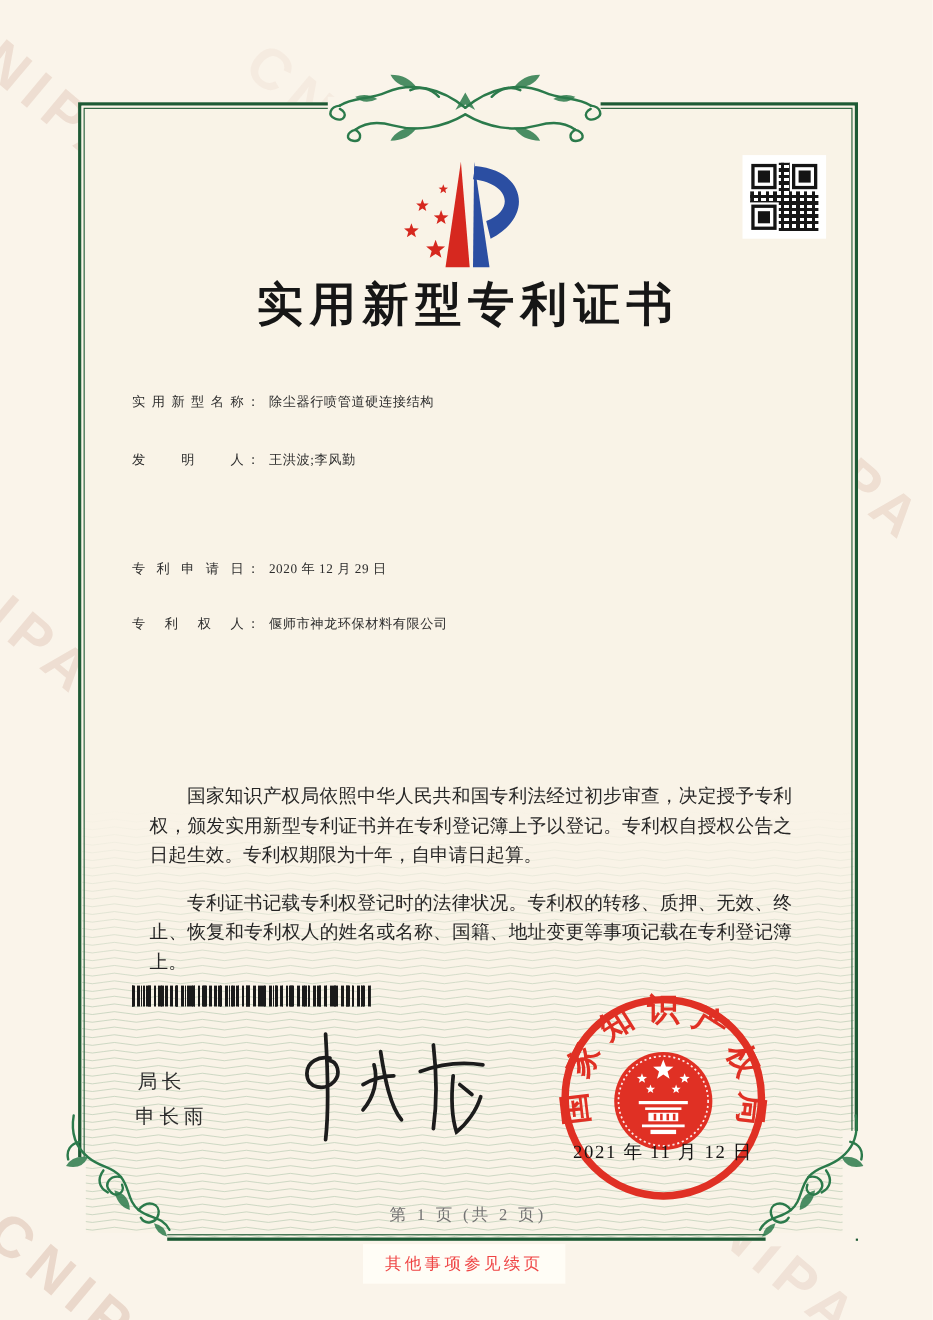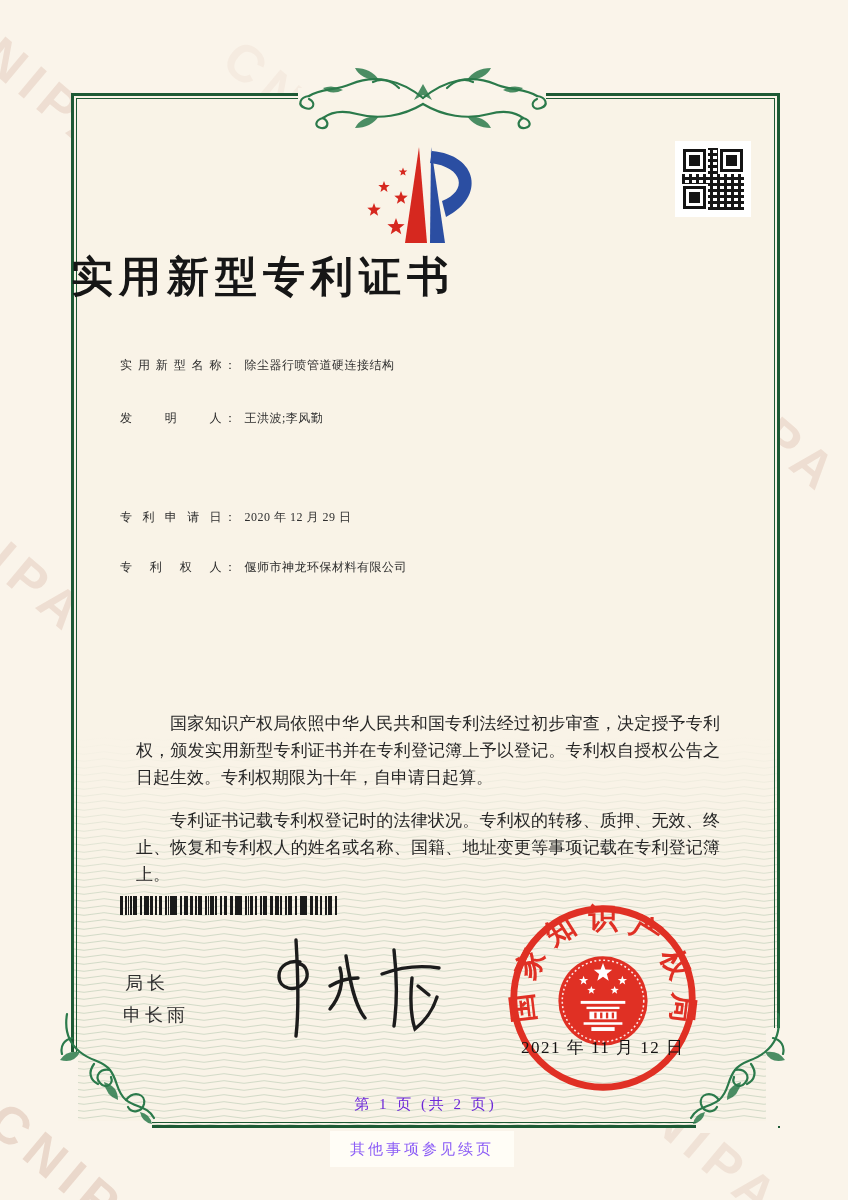--- a/index.html
+++ b/index.html
@@ -46,21 +46,21 @@
     position:absolute;left:7px;top:7px;width:62px;height:62px;background:#fff;
     background-image:
       repeating-linear-gradient(0deg,#161616 0 3px,transparent 3px 6px),
       repeating-linear-gradient(90deg,#161616 0 3px,transparent 3px 7px);
   }
   .finder{position:absolute;width:17px;height:17px;border:3px solid #141414;background:#fff;box-shadow:0 0 0 2px #fff;}
   .finder::after{content:'';position:absolute;inset:3px;background:#141414;}
   .f-tl{left:1px;top:1px}.f-tr{right:1px;top:1px}.f-bl{left:1px;bottom:1px}
 
   .title{
-    position:absolute;left:71px;width:709px;top:249px;text-align:left;
+    position:absolute;left:71px;width:709px;top:249px;text-align:center;
     font-size:42px;font-weight:bold;letter-spacing:6px;color:#161616;
   }
   .field-row{position:absolute;left:120px;font-size:12px;white-space:nowrap;letter-spacing:.5px;}
   .flabel{display:inline-block;width:102px;text-align:justify;text-align-last:justify;vertical-align:bottom;}
   .fcolon{margin-left:2px;}
   .fvalue{margin-left:8px;}
   .grant2{position:absolute;left:330px;top:0;}
 
   .notice{position:absolute;left:120px;top:694px;width:616px;font-size:17px;line-height:27px;text-align:justify;color:#262626;}
   .notice p{margin:16px;text-indent:2em;}
@@ -71,24 +71,24 @@
       repeating-linear-gradient(90deg,#1a1a1a 0 2px,transparent 2px 5px),
       repeating-linear-gradient(90deg,#1a1a1a 0 1px,transparent 1px 8px),
       repeating-linear-gradient(90deg,#1a1a1a 0 3px,transparent 3px 13px);
   }
   .director-title{position:absolute;left:125px;top:971px;font-size:18px;letter-spacing:4px;}
   .director-name{position:absolute;left:123px;top:1003px;font-size:18px;letter-spacing:4px;}
   .sig{position:absolute;left:252px;top:934px;}
   .seal{position:absolute;left:506px;top:901px;}
   .seal text{fill:var(--seal);font-weight:bold;font-size:30px;}
   .seal-date{position:absolute;left:521px;top:1036px;font-size:17px;letter-spacing:1.5px;color:#141414;}
-  .page-num{position:absolute;left:71px;width:709px;top:1095px;text-align:center;font-size:15px;letter-spacing:3px;color:#6d28d9;}
+  .page-num{position:absolute;left:71px;width:709px;top:1095px;text-align:center;font-size:15px;letter-spacing:3px;color:#737373;}
   .cont-note{
     position:absolute;left:330px;top:1131px;width:184px;height:36px;background:#fffdf6;
-    display:flex;align-items:center;justify-content:center;font-size:15px;letter-spacing:3px;color:#8b5cf6;z-index:7;
+    display:flex;align-items:center;justify-content:center;font-size:15px;letter-spacing:3px;color:#ef4444;z-index:7;
   }
   svg .stroke{stroke:var(--orn);stroke-width:2.2;fill:none;stroke-linecap:round;}
   svg .leaf{fill:var(--orn);fill-opacity:.85;stroke:none;}
 </style>
 </head>
 <body>
 
 <div class="page">
 
   <span class="wm" style="left:-25px;top:-5px">CNIPA</span>

